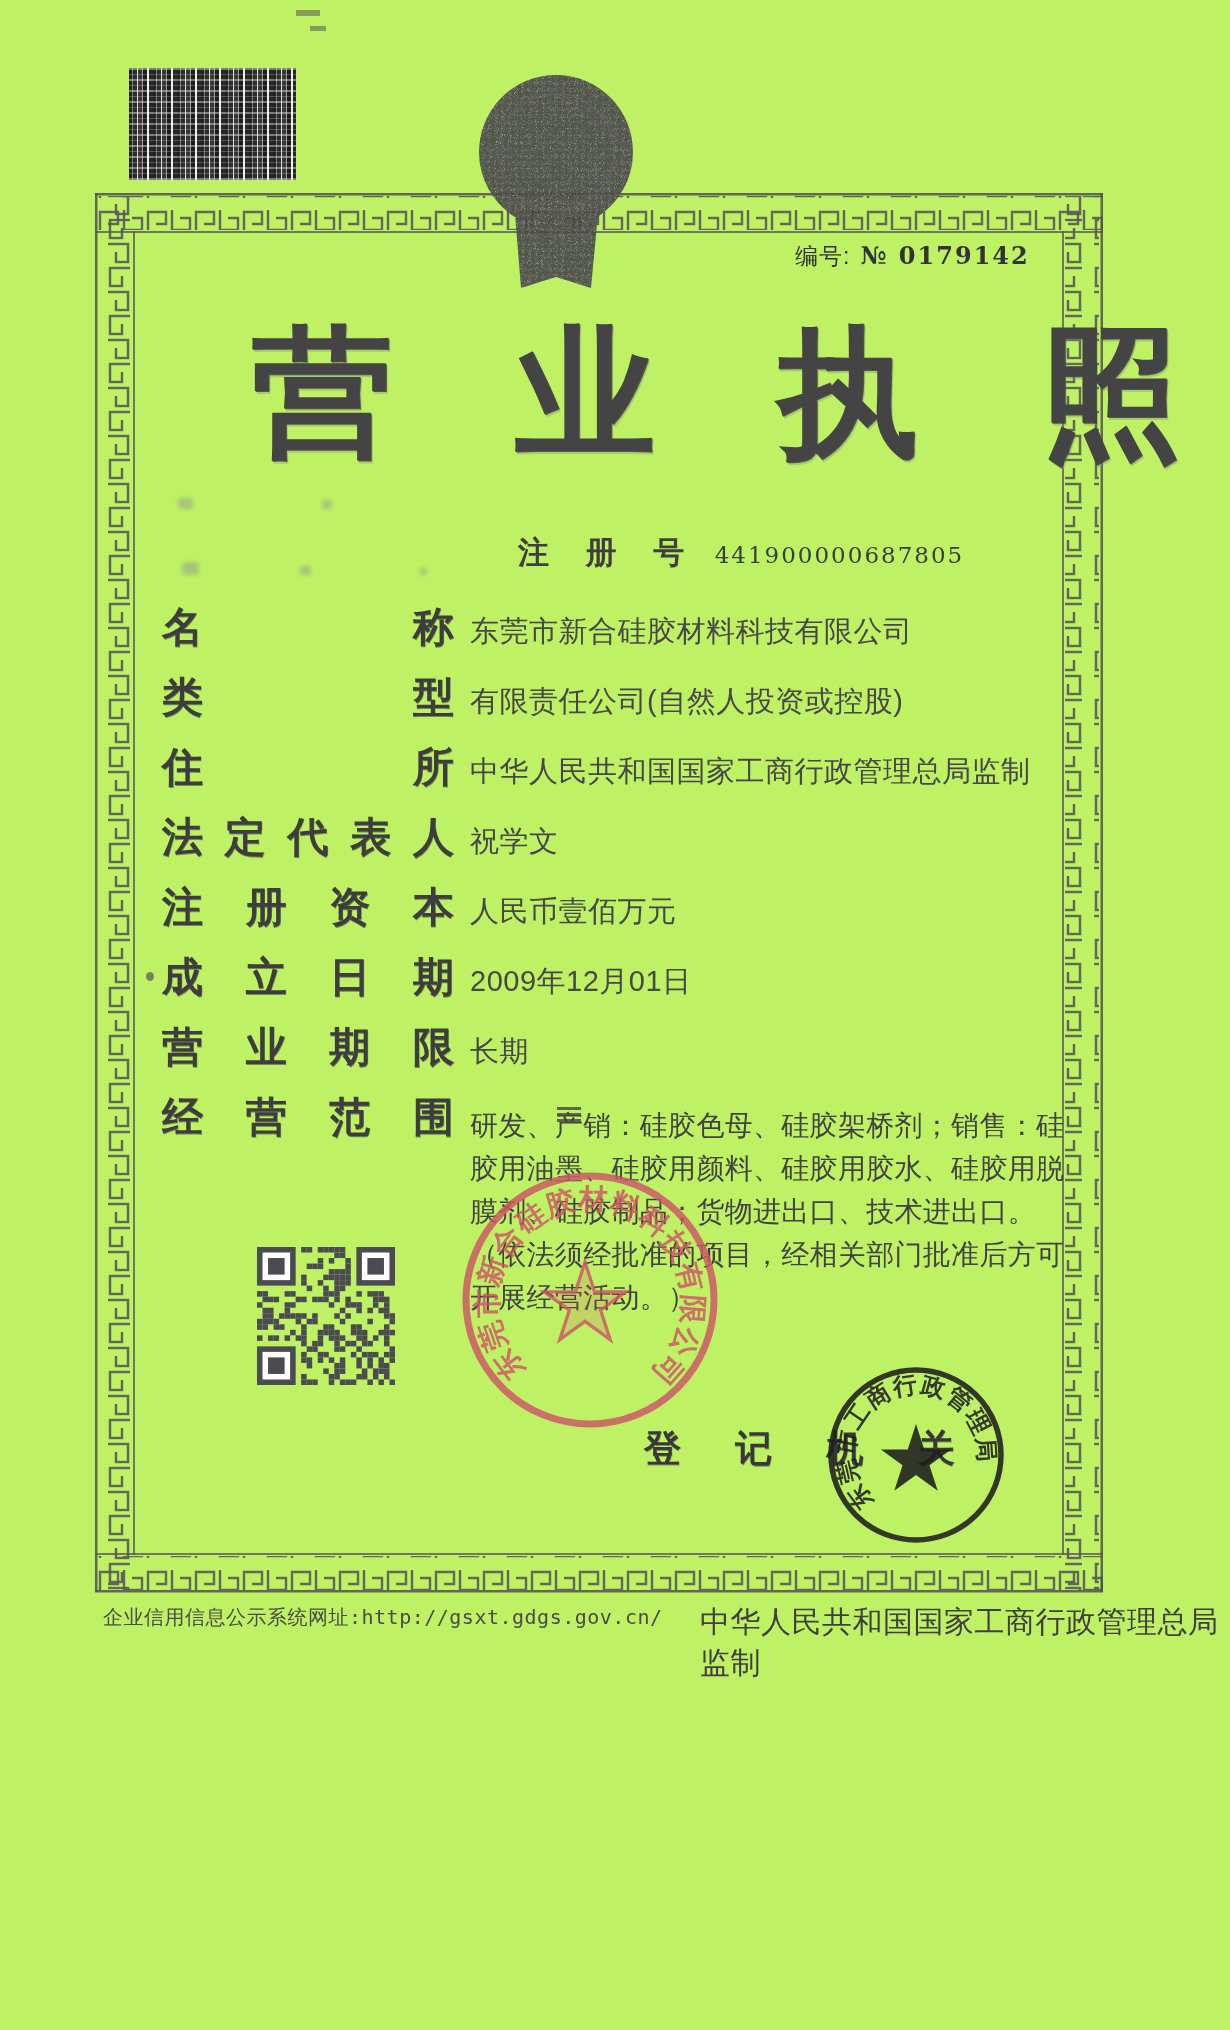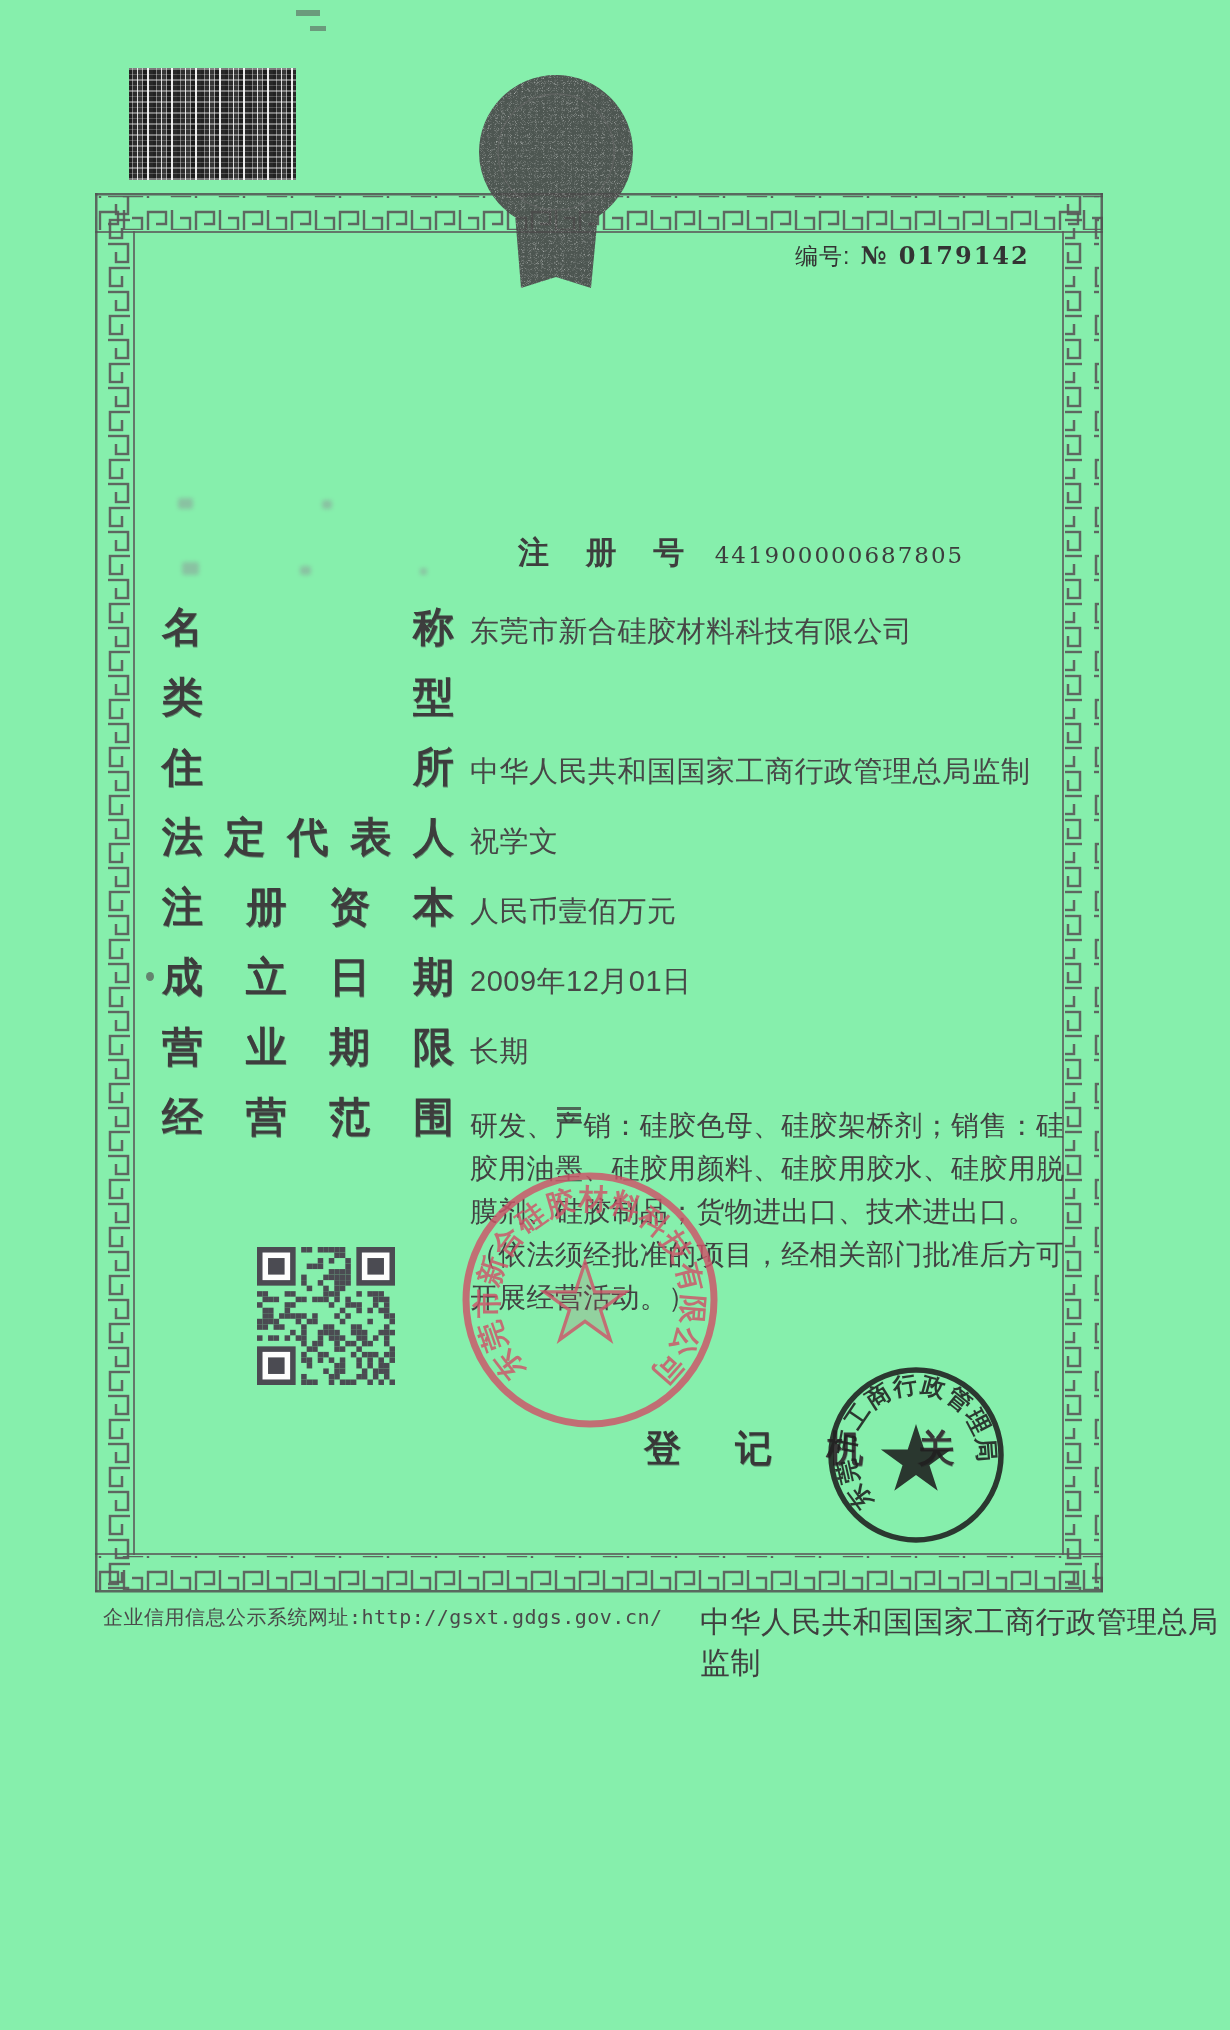--- a/index.html
+++ b/index.html
@@ -1,16 +1,16 @@
 <!DOCTYPE html>
 <html><head>
 <meta charset="utf-8">
 <style>
   html,body{margin:0;padding:0;background:#ffffff;}
-  .page{position:relative;width:1230px;height:2030px;background:#86efac;overflow:hidden;
+  .page{position:relative;width:1230px;height:2030px;background:#bef264;overflow:hidden;
         font-family:"Liberation Sans",sans-serif;color:#3c3c3c;}
   
   .barcode{position:absolute;left:129px;top:68px;width:167px;height:112px;
     background:
       repeating-linear-gradient(0deg, rgba(255,255,255,.38) 0 2px, rgba(255,255,255,0) 2px 6px, rgba(255,255,255,.22) 6px 7px, rgba(255,255,255,0) 7px 11px),
       repeating-linear-gradient(90deg,#262626 0 3px,#7e7e7e 3px 4px,#303030 4px 8px,#d9d9d9 8px 9px,#3a3a3a 9px 13px,#9b9b9b 13px 14px,#222 14px 18px,#e6e6e6 18px 20px,#2c2c2c 20px 24px);
     filter:contrast(1.05);}
   
   .smudge{position:absolute;background:#8d8d96;opacity:.45;filter:blur(2px);border-radius:2px;}
   .tick{position:absolute;background:#555;opacity:.55;}
@@ -113,39 +113,41 @@
   <span class="smudge" style="left:182px;top:562px;width:17px;height:13px;"></span>
   <span class="smudge" style="left:300px;top:566px;width:11px;height:9px;"></span>
   <span class="smudge" style="left:420px;top:568px;width:7px;height:7px;"></span>
   <span class="dot-mark"></span>
   <span class="tri-lines"></span>
 
   <div class="serial">
     <span>编号:</span><span class="no">№ 0179142</span>
   </div>
 
+  <div class="title">营 业 执 照</div>
 
   <div class="regline">
     <span class="reglabel">注 册 号</span>
     <span class="regno">441900000687805</span>
   </div>
 
   <div class="fields">
       <div class="frow">
         <div class="flabel">
           <span>名</span>
           <span>称</span>
         </div>
         <div class="fvalue">东莞市新合硅胶材料科技有限公司</div>
       </div>
       <div class="frow">
         <div class="flabel">
           <span>类</span>
           <span>型</span>
         </div>
+        <div class="fvalue">有限责任公司(自然人投资或控股)</div>
       </div>
       <div class="frow">
         <div class="flabel">
           <span>住</span>
           <span>所</span>
         </div>
         <div class="fvalue">中华人民共和国国家工商行政管理总局监制</div>
       </div>
       <div class="frow">
         <div class="flabel">

